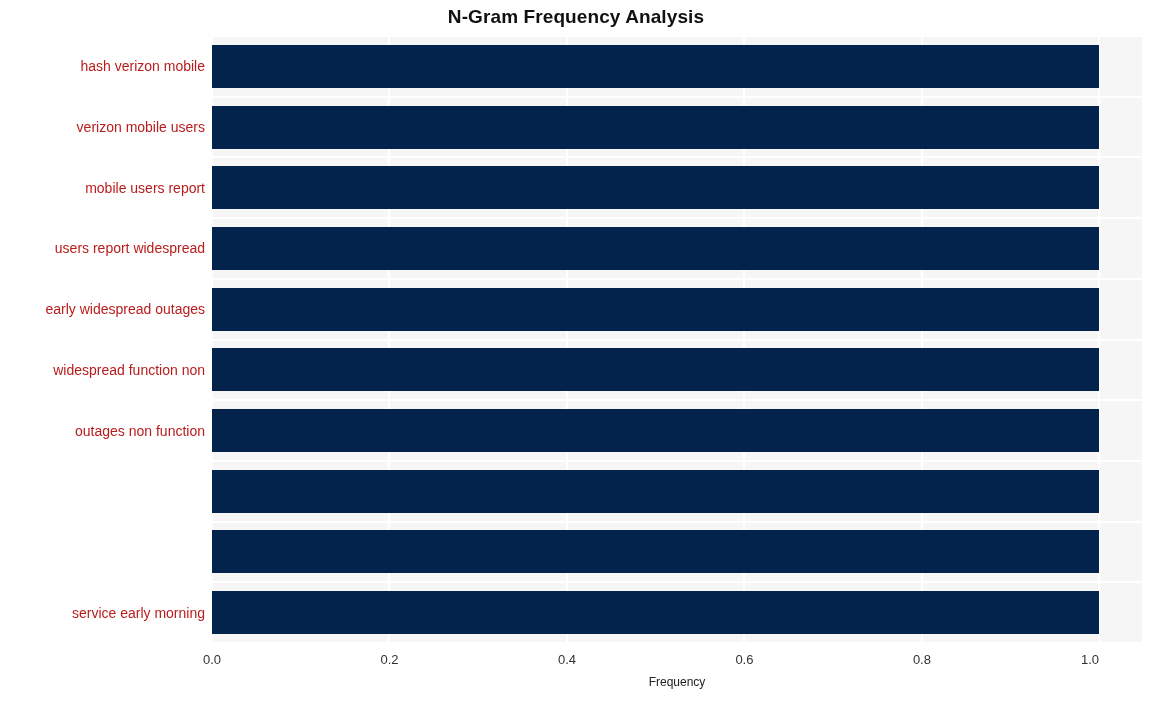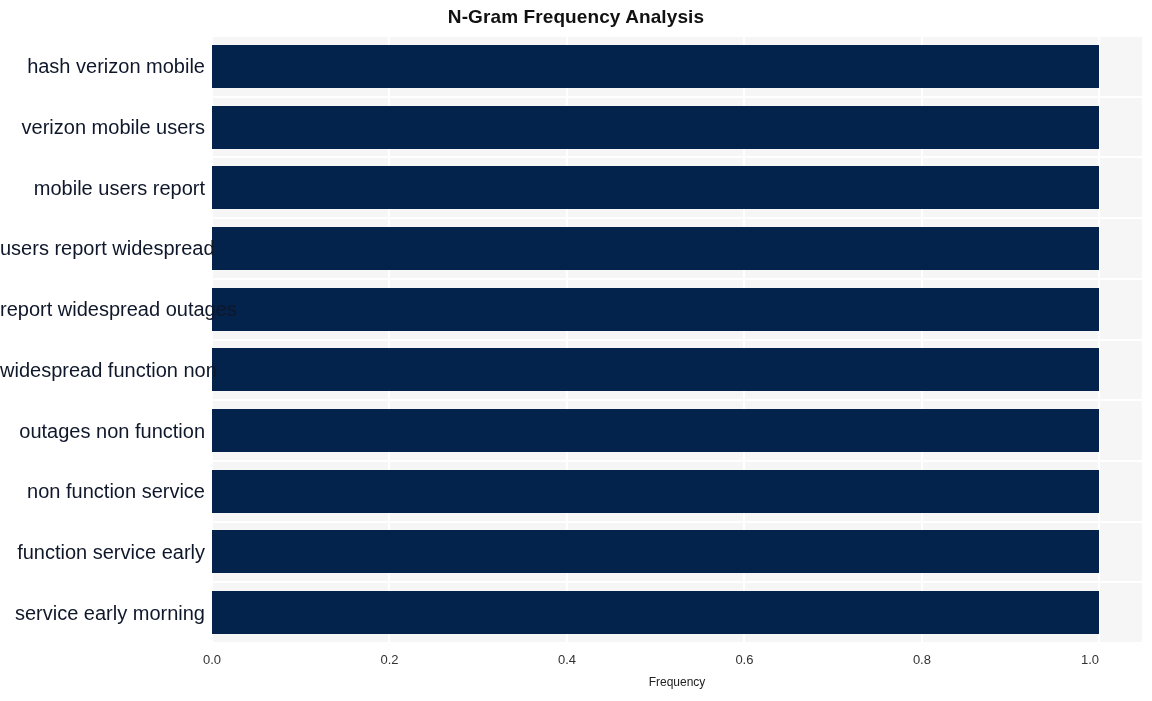--- a/index.html
+++ b/index.html
@@ -65,22 +65,22 @@
     left: 0;
     top: 36px;
     width: 205px;
     height: 607px;
   }
   .y-tick-label {
     position: absolute;
     right: 0;
     width: 205px;
     text-align: right;
-    font-size: 20px;
-    color: #0f172a;
+    font-size: 14px;
+    color: #b91c1c;
     white-space: nowrap;
     line-height: 16px;
     margin-left: 12px;
   }
   
   #x-tick-labels {
     position: absolute;
     left: 0;
     top: 652px;
     width: 1152px;
@@ -140,25 +140,23 @@
       <div class="bar" title="non function service: 1" style="width: 887.405px; height: 43px; top: 433.75px; background: rgb(4, 35, 76);"></div>
       <div class="bar" title="function service early: 1" style="width: 887.405px; height: 43px; top: 494.45px; background: rgb(4, 35, 76);"></div>
       <div class="bar" title="service early morning: 1" style="width: 887.405px; height: 43px; top: 555.15px; background: rgb(4, 35, 76);"></div>
     </div>
 
   <div id="y-tick-labels">
       <div class="y-tick-label" style="top: 22.35px;">hash verizon mobile</div>
       <div class="y-tick-label" style="top: 143.75px;">mobile users report</div>
       <div class="y-tick-label" style="top: 83.05px;">verizon mobile users</div>
       <div class="y-tick-label" style="top: 204.45px;">users report widespread</div>
-      <div class="y-tick-label" style="top: 265.15px;">report widespread outages</div>
+      <div class="y-tick-label" style="top: 265.15px;">early widespread outages</div>
       <div class="y-tick-label" style="top: 325.85px;">widespread function non</div>
       <div class="y-tick-label" style="top: 386.55px;">outages non function</div>
-      <div class="y-tick-label" style="top: 447.25px;">non function service</div>
-      <div class="y-tick-label" style="top: 507.95px;">function service early</div>
       <div class="y-tick-label" style="top: 568.65px;">service early morning</div>
     </div>
 
   <div id="x-tick-labels">
       <div class="x-tick-label" style="left: 212px;">0.0</div>
       <div class="x-tick-label" style="left: 389.481px;">0.2</div>
       <div class="x-tick-label" style="left: 566.962px;">0.4</div>
       <div class="x-tick-label" style="left: 744.443px;">0.6</div>
       <div class="x-tick-label" style="left: 921.924px;">0.8</div>
       <div class="x-tick-label" style="left: 1090px;">1.0</div>

